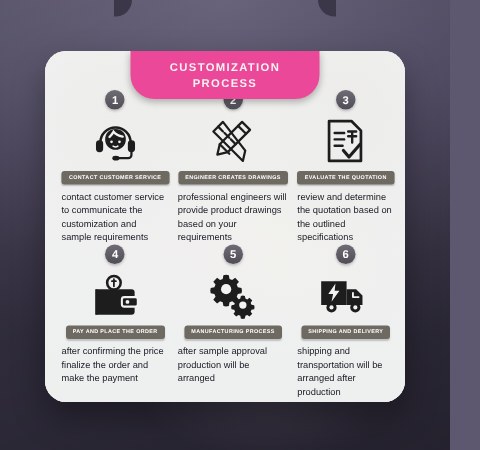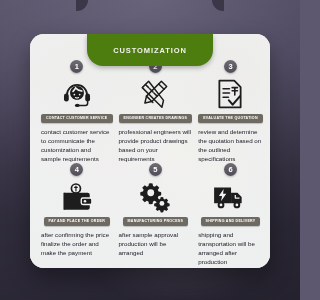--- a/index.html
+++ b/index.html
@@ -48,21 +48,21 @@
   }
   .card-veil{
     position:absolute;inset:0;
     background:linear-gradient(180deg, rgba(242,243,243,.62) 0%, rgba(240,241,241,.80) 55%, rgba(238,240,240,.92) 100%);
   }
 
   
   .banner{
     position:absolute;left:50%;top:0;transform:translateX(-50%);
     width:126px;height:32px;
-    background:#4d7c0f;
+    background:#ec4899;
     border-bottom-left-radius:16px;border-bottom-right-radius:16px;
     display:flex;flex-direction:column;align-items:center;justify-content:center;
     z-index:5;
     box-shadow:0 2px 5px rgba(0,0,0,.28);
   }
   .banner-line{
     color:#f3f2f0;font-size:7.5px;font-weight:bold;letter-spacing:.9px;line-height:11px;
     text-transform:uppercase;white-space:nowrap;
   }
   .banner-wing{
@@ -119,20 +119,21 @@
 
   <div class="banner-wing left"></div>
   <div class="banner-wing right"></div>
 
   <div class="card">
     <div class="card-photo-wash"></div>
     <div class="card-veil"></div>
 
     <div class="banner">
       <div class="banner-line">CUSTOMIZATION</div>
+      <div class="banner-line">PROCESS</div>
     </div>
 
     <div class="grid">
 
       <div class="step">
         <div class="num">1</div>
         <div class="icon-wrap">
           <svg width="34" height="34" viewBox="0 0 64 64" fill="none">
             <path d="M13 34a19 19 0 0 1 38 0" stroke="#1d1d1d" stroke-width="3.2" stroke-linecap="round"></path>
             <rect x="7.5" y="31" width="9" height="15" rx="4.3" fill="#1d1d1d"></rect>

